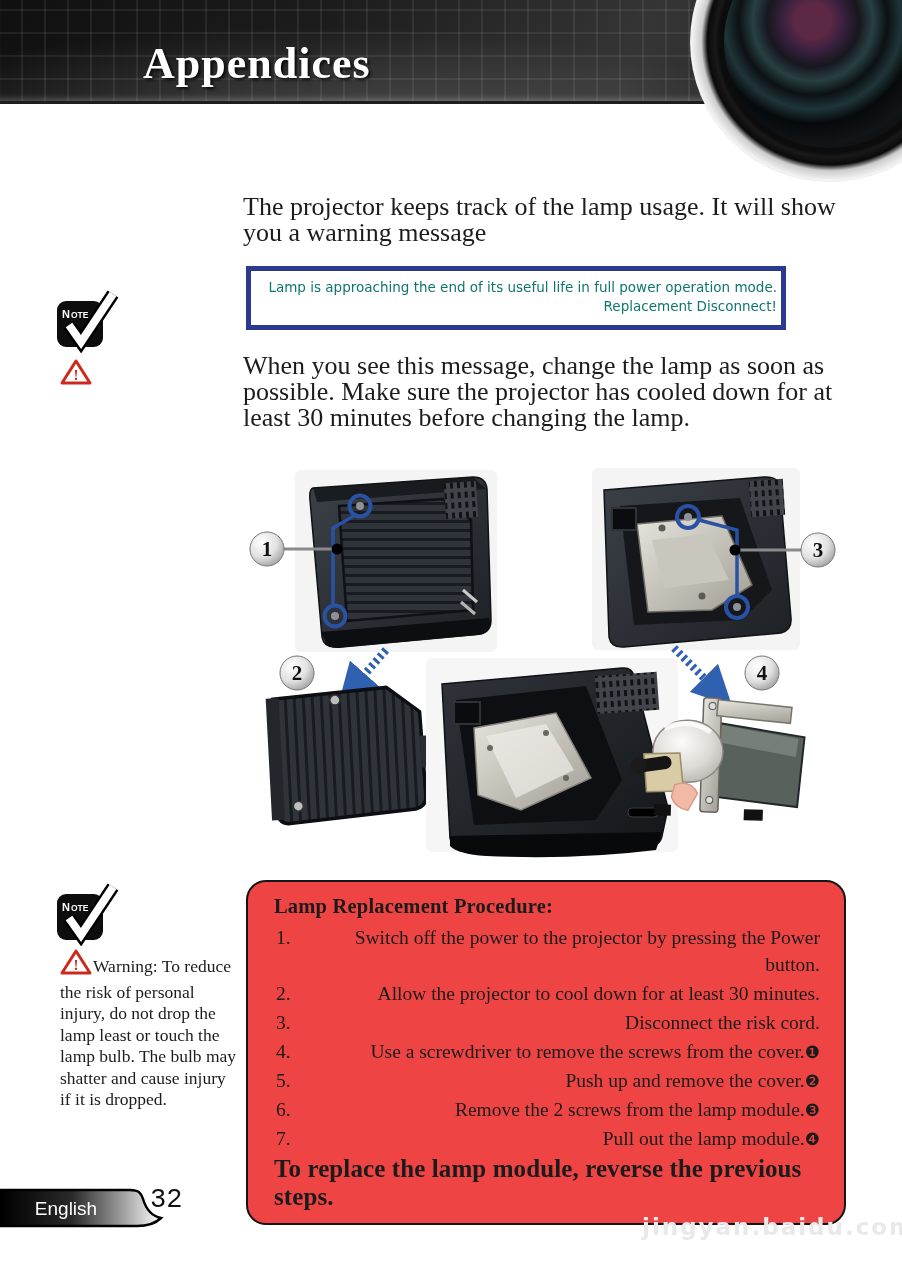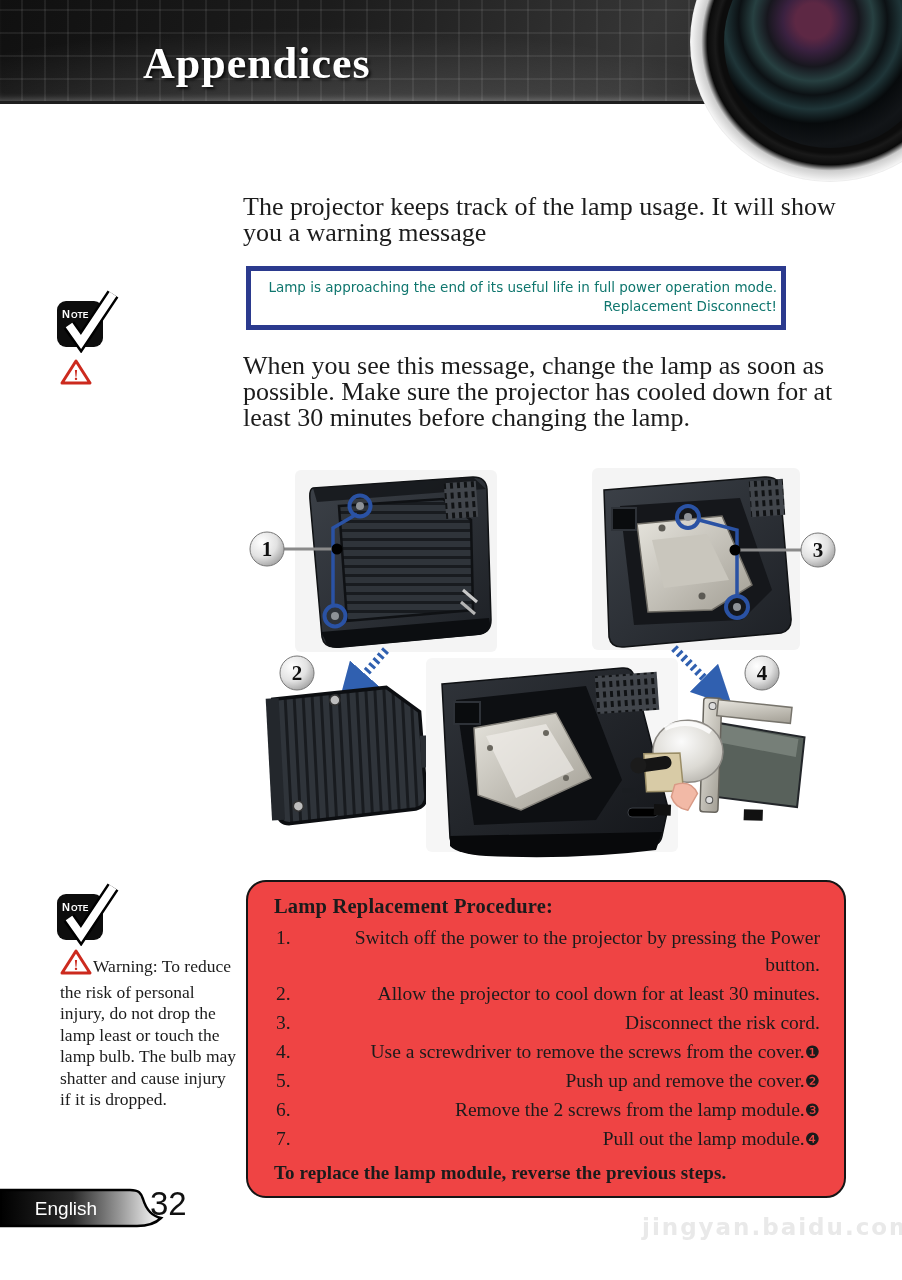--- a/index.html
+++ b/index.html
@@ -40,26 +40,26 @@
 
   
   .proc-box{position:absolute;left:246px;top:880px;width:546px;border:2.5px solid #151515;
     border-radius:20px;background:#ef4444;padding:13px 24px 12px 26px;}
   .proc-head{font-size:20.5px;font-weight:bold;letter-spacing:0.2px;}
   .proc-list{list-style:none;margin:7px 0 0 0;padding:0;counter-reset:step;text-align:right;}
   .proc-list li{position:relative;padding-left:34px;font-size:19.5px;line-height:26.5px;
     margin-bottom:2.5px;counter-increment:step;}
   .proc-list li::before{content:counter(step) ".";position:absolute;left:2px;}
   .proc-list .marker{font-family:"DejaVu Sans", sans-serif;font-size:17px;}
-  .proc-footer{font-size:19px;font-weight:bold;margin-top:10px;letter-spacing:0.1px;}
+  .proc-footer{font-size:25px;font-weight:bold;margin-top:2px;letter-spacing:0.1px;}
 
   
   .footer-tab{position:absolute;left:0;top:1186px;}
-  .page-num{position:absolute;left:150px;top:1185px;font-family:Liberation Sans, sans-serif;
-    font-size:33px;color:#111;}
+  .page-num{position:absolute;left:150px;top:1185px;font-family:Liberation Mono, monospace;
+    font-size:27px;color:#111;}
   .wm1{position:absolute;left:646px;top:1178px;font-family:"DejaVu Sans", sans-serif;
     font-weight:bold;font-size:31px;letter-spacing:3px;color:#e3e3e3;}
   .wm2{position:absolute;left:642px;top:1214px;font-family:"DejaVu Sans", sans-serif;
     font-weight:bold;font-size:23px;letter-spacing:2px;color:#e9e9e9;}
 
   .diagram{position:absolute;left:240px;top:458px;}
 </style>
 </head>
 <body>
 

